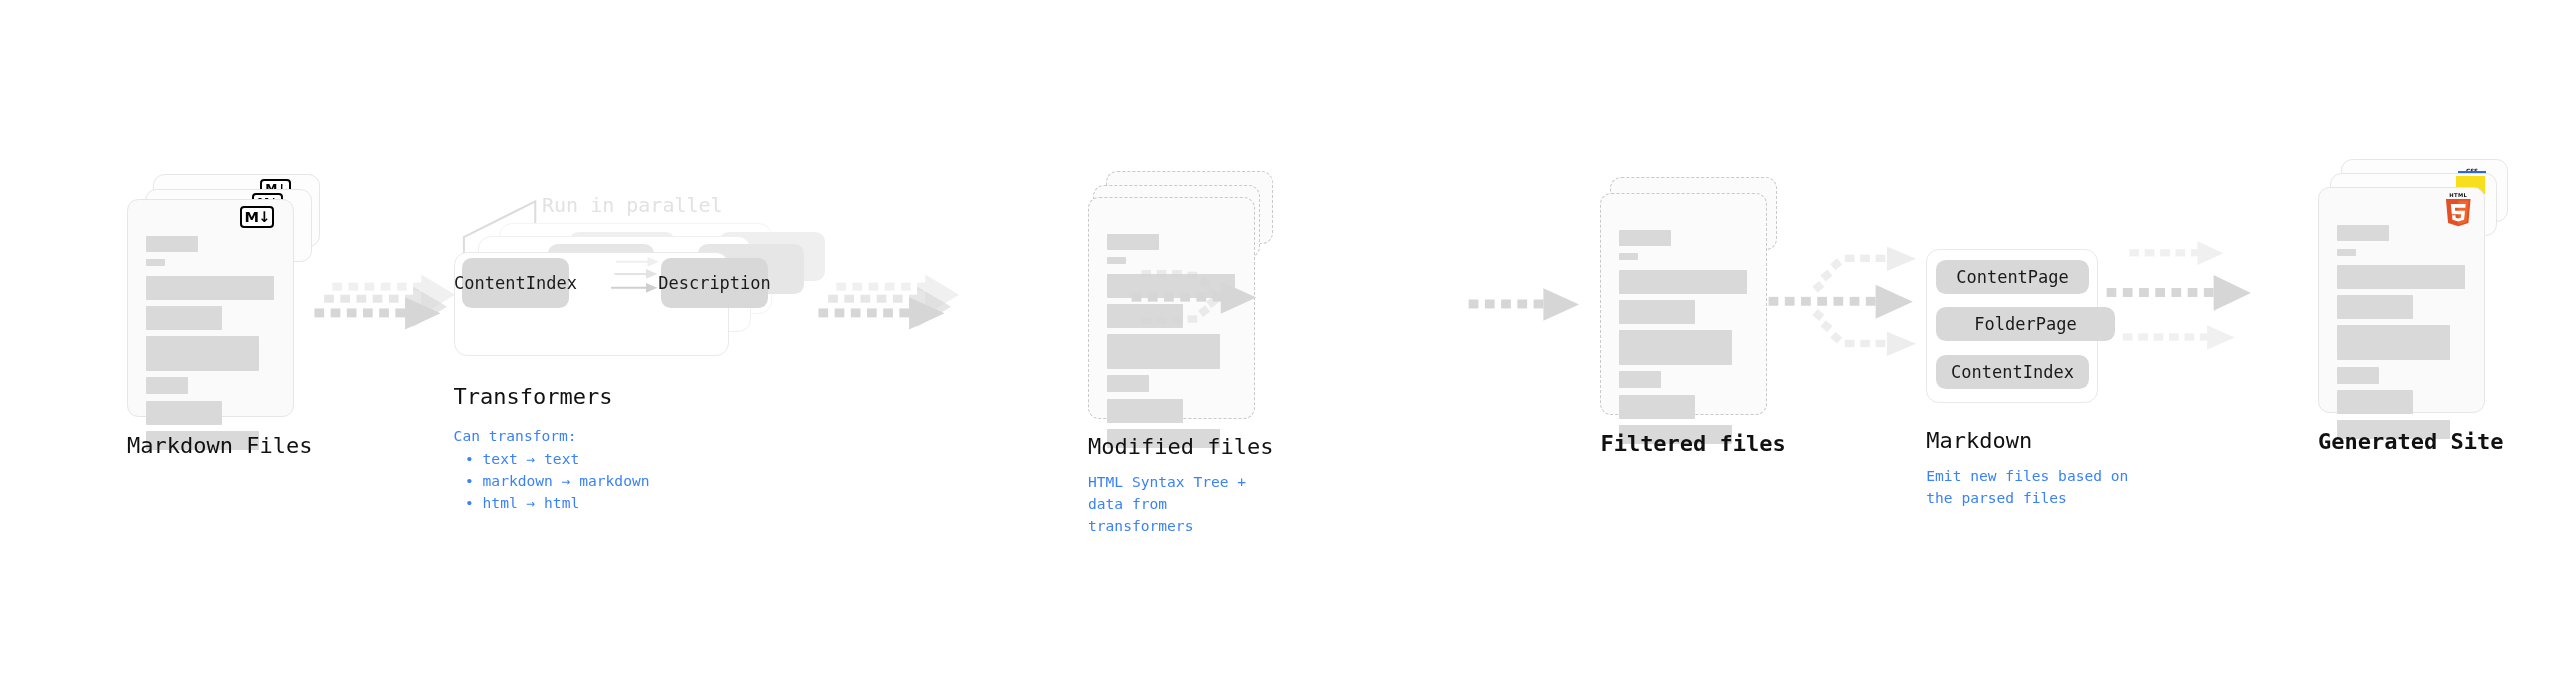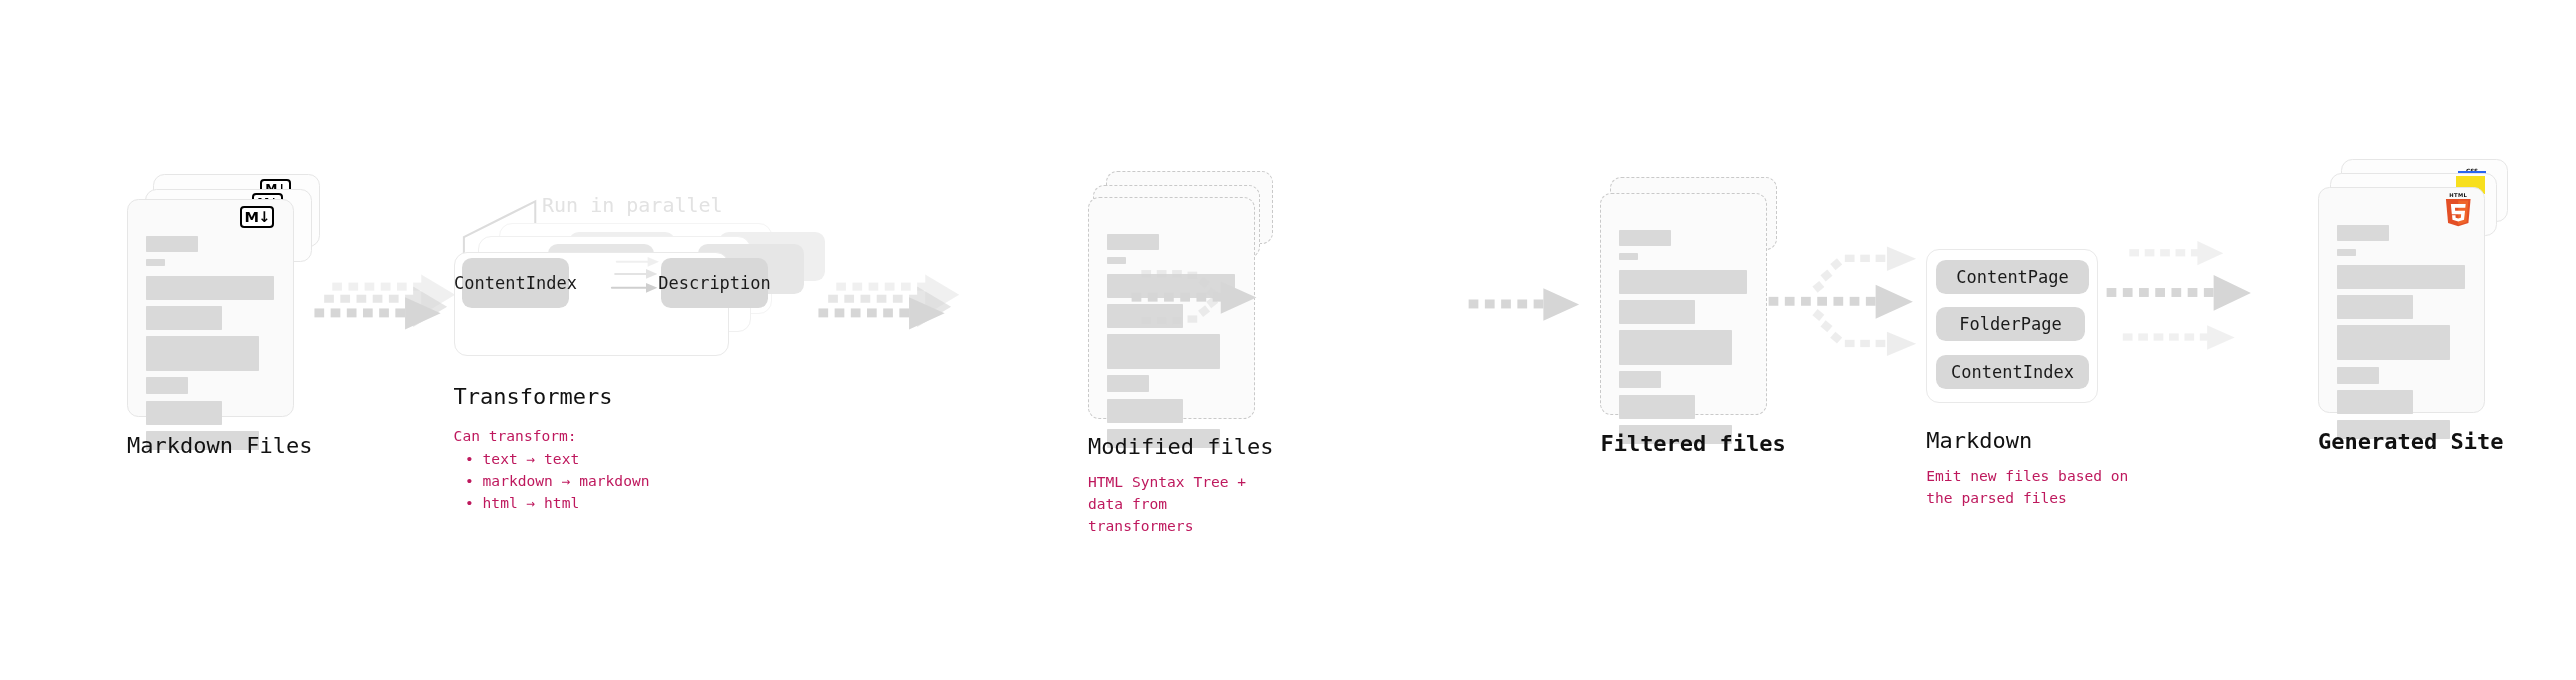--- a/index.html
+++ b/index.html
@@ -85,21 +85,21 @@
     position: absolute;
     font-size: 22px;
     color: #111111;
     white-space: nowrap;
     letter-spacing: 0px;
   }
   .desc {
     position: absolute;
     font-size: 14.6px;
     line-height: 1.52;
-    color: #be185d;
+    color: #3b82f6;
     white-space: pre-line;
   }
   .parallel-label {
     position: absolute;
     font-size: 20px;
     color: #e2e2e2;
     white-space: nowrap;
   }
   svg { position: absolute; overflow: visible; }
 </style>
@@ -366,21 +366,21 @@
         <rect x="122" y="75" width="12" height="11"></rect>
         <polygon points="134,60 180,81 134,102"></polygon>
       </g>
     </g>
   </svg>
 
   <div class="abs" style="left:1910px;top:0;width:325px;height:681px;margin-top:23px;">
 
     <div class="groupbox" style="left:16.3px;top:226px;width:172px;height:154px;"></div>
     <div class="pill" style="left:26px;top:237px;width:153px;height:34px;">ContentPage</div>
-    <div class="pill" style="left:26px;top:284px;width:149px;height:34px;">FolderPage</div>
+    <div class="pill" style="left:26px;top:284px;width:179px;height:34px;">FolderPage</div>
     <div class="pill" style="left:26px;top:332px;width:153px;height:34px;">ContentIndex</div>
 
     <div class="title" style="left:16.3px;top:405px;">Markdown</div>
     <div class="desc" style="left:16.3px;top:442px;">Emit new files based on
 the parsed files</div>
   </div>
 
   <svg style="left:2105px;top:228px;" width="154" height="146" viewBox="0 0 190 180">
     <g fill="#d6d6d6">
       <g opacity="0.35">

